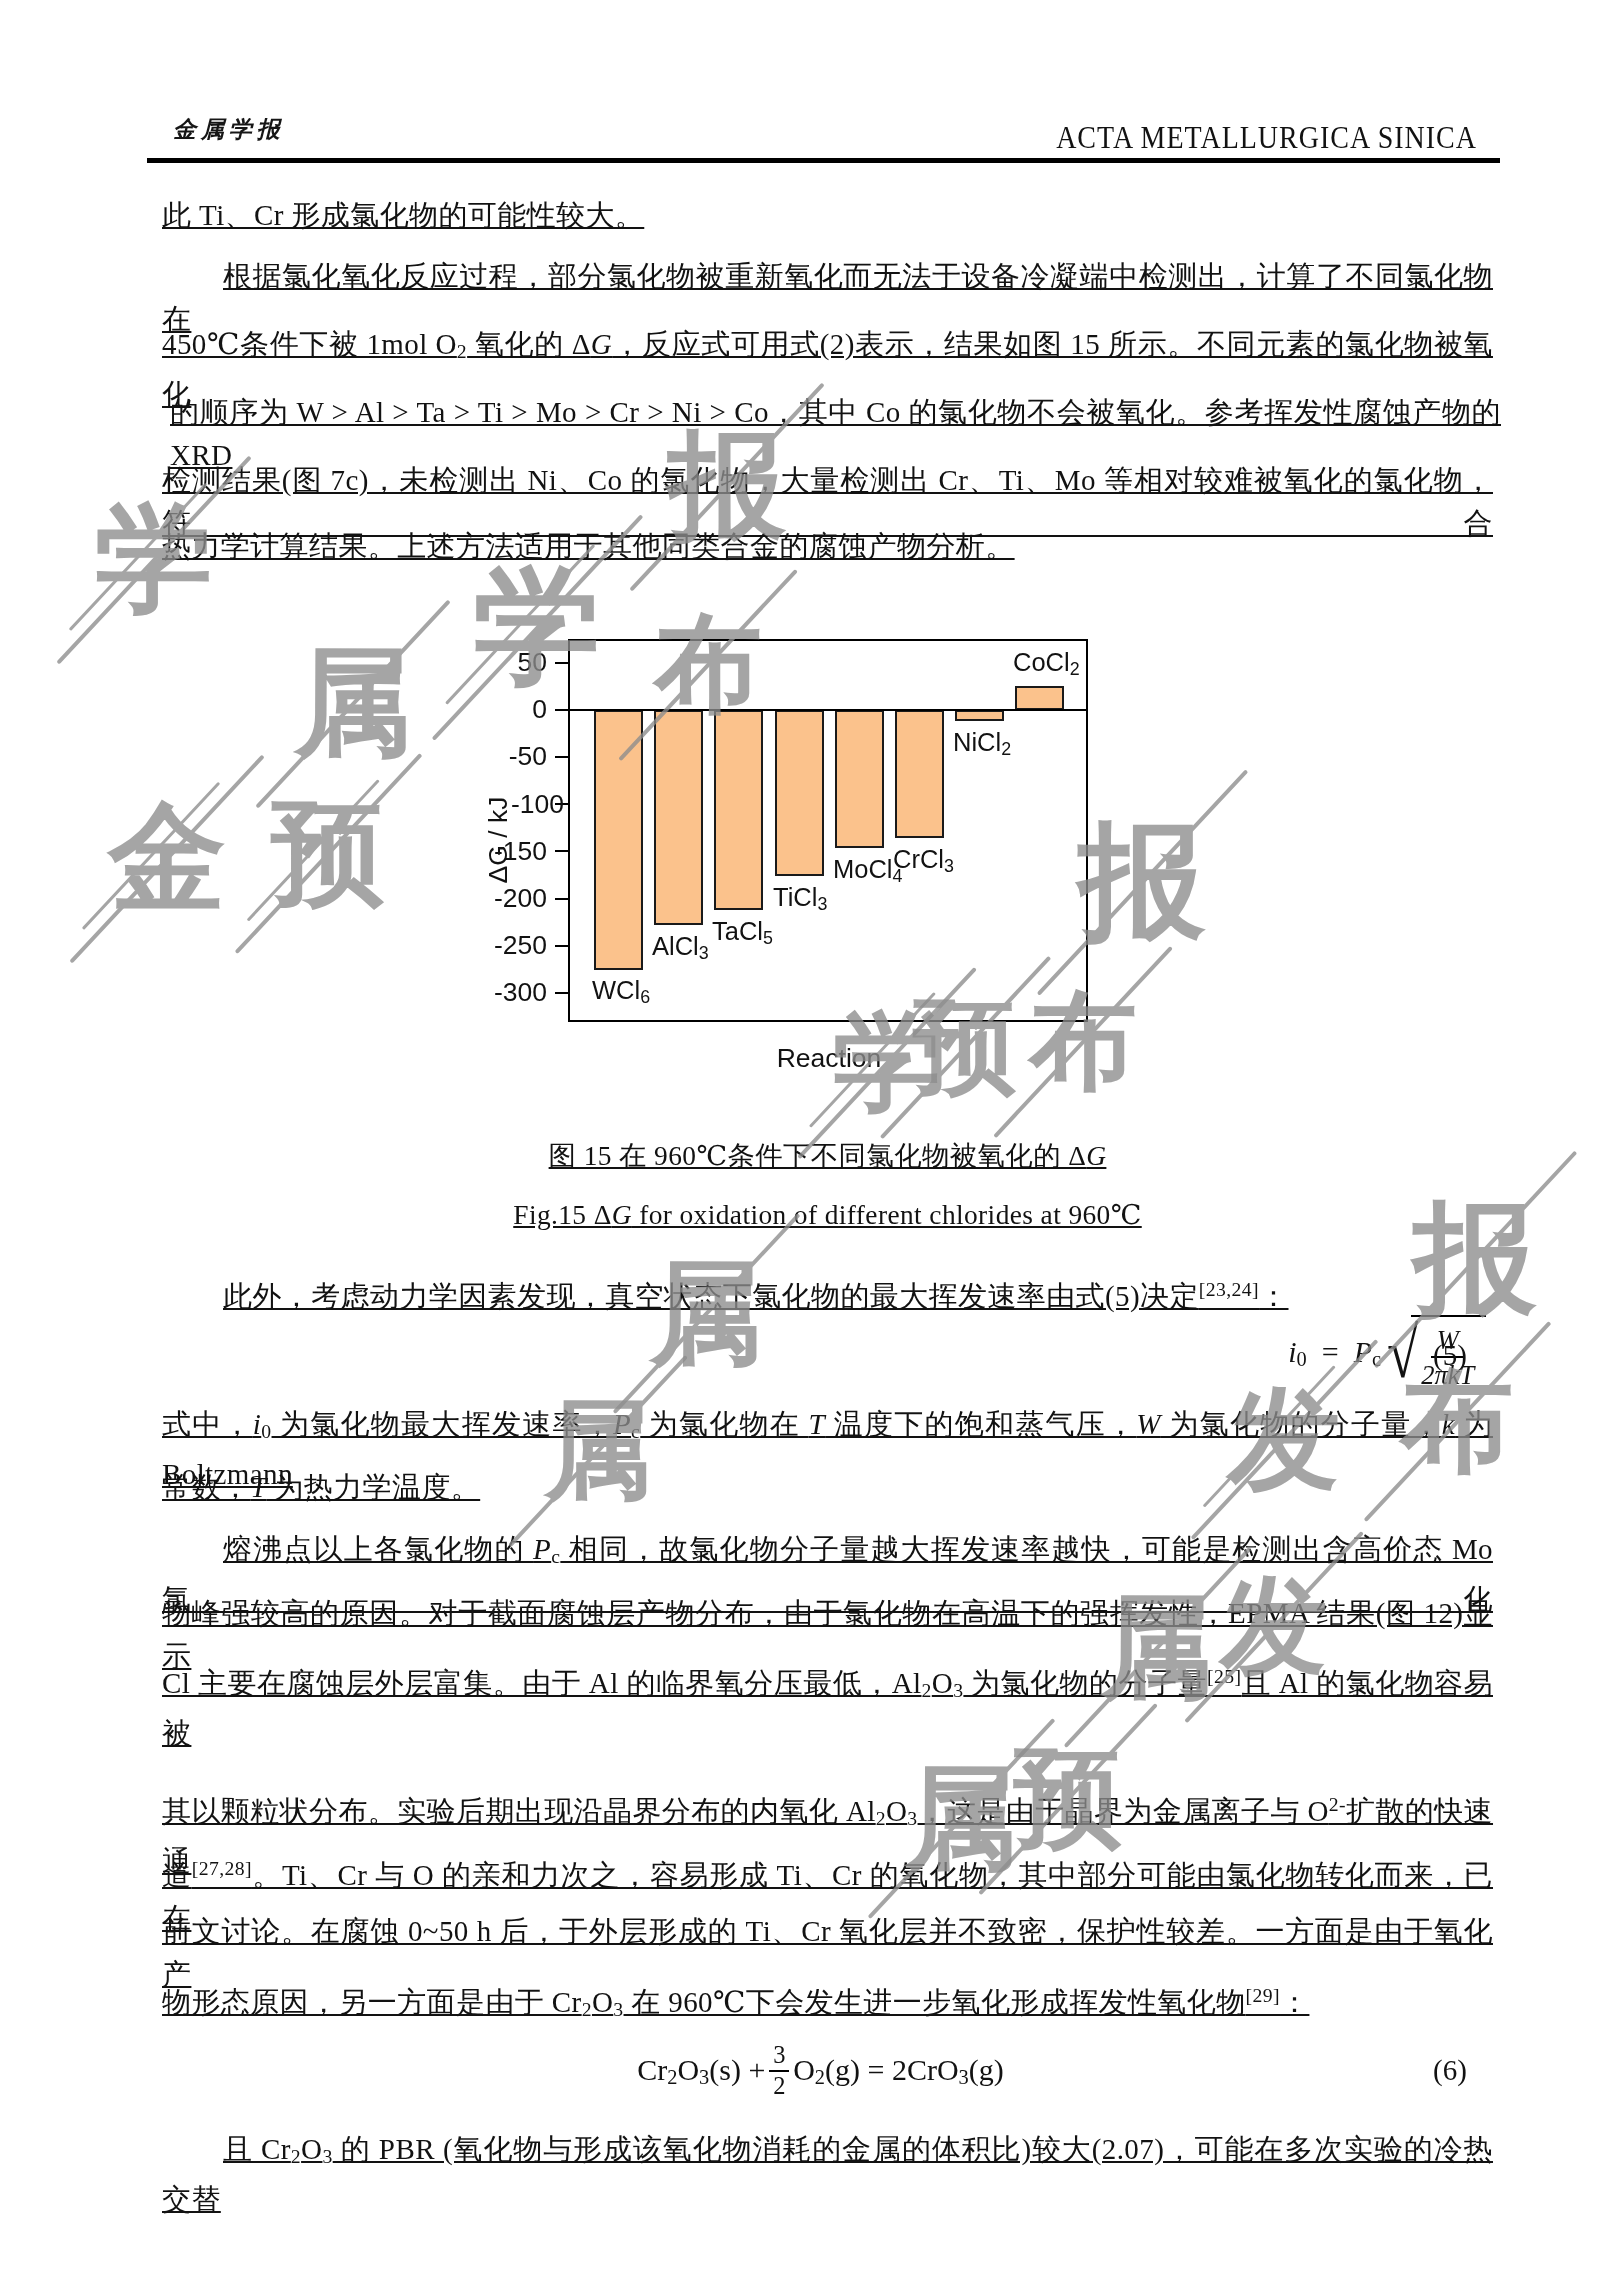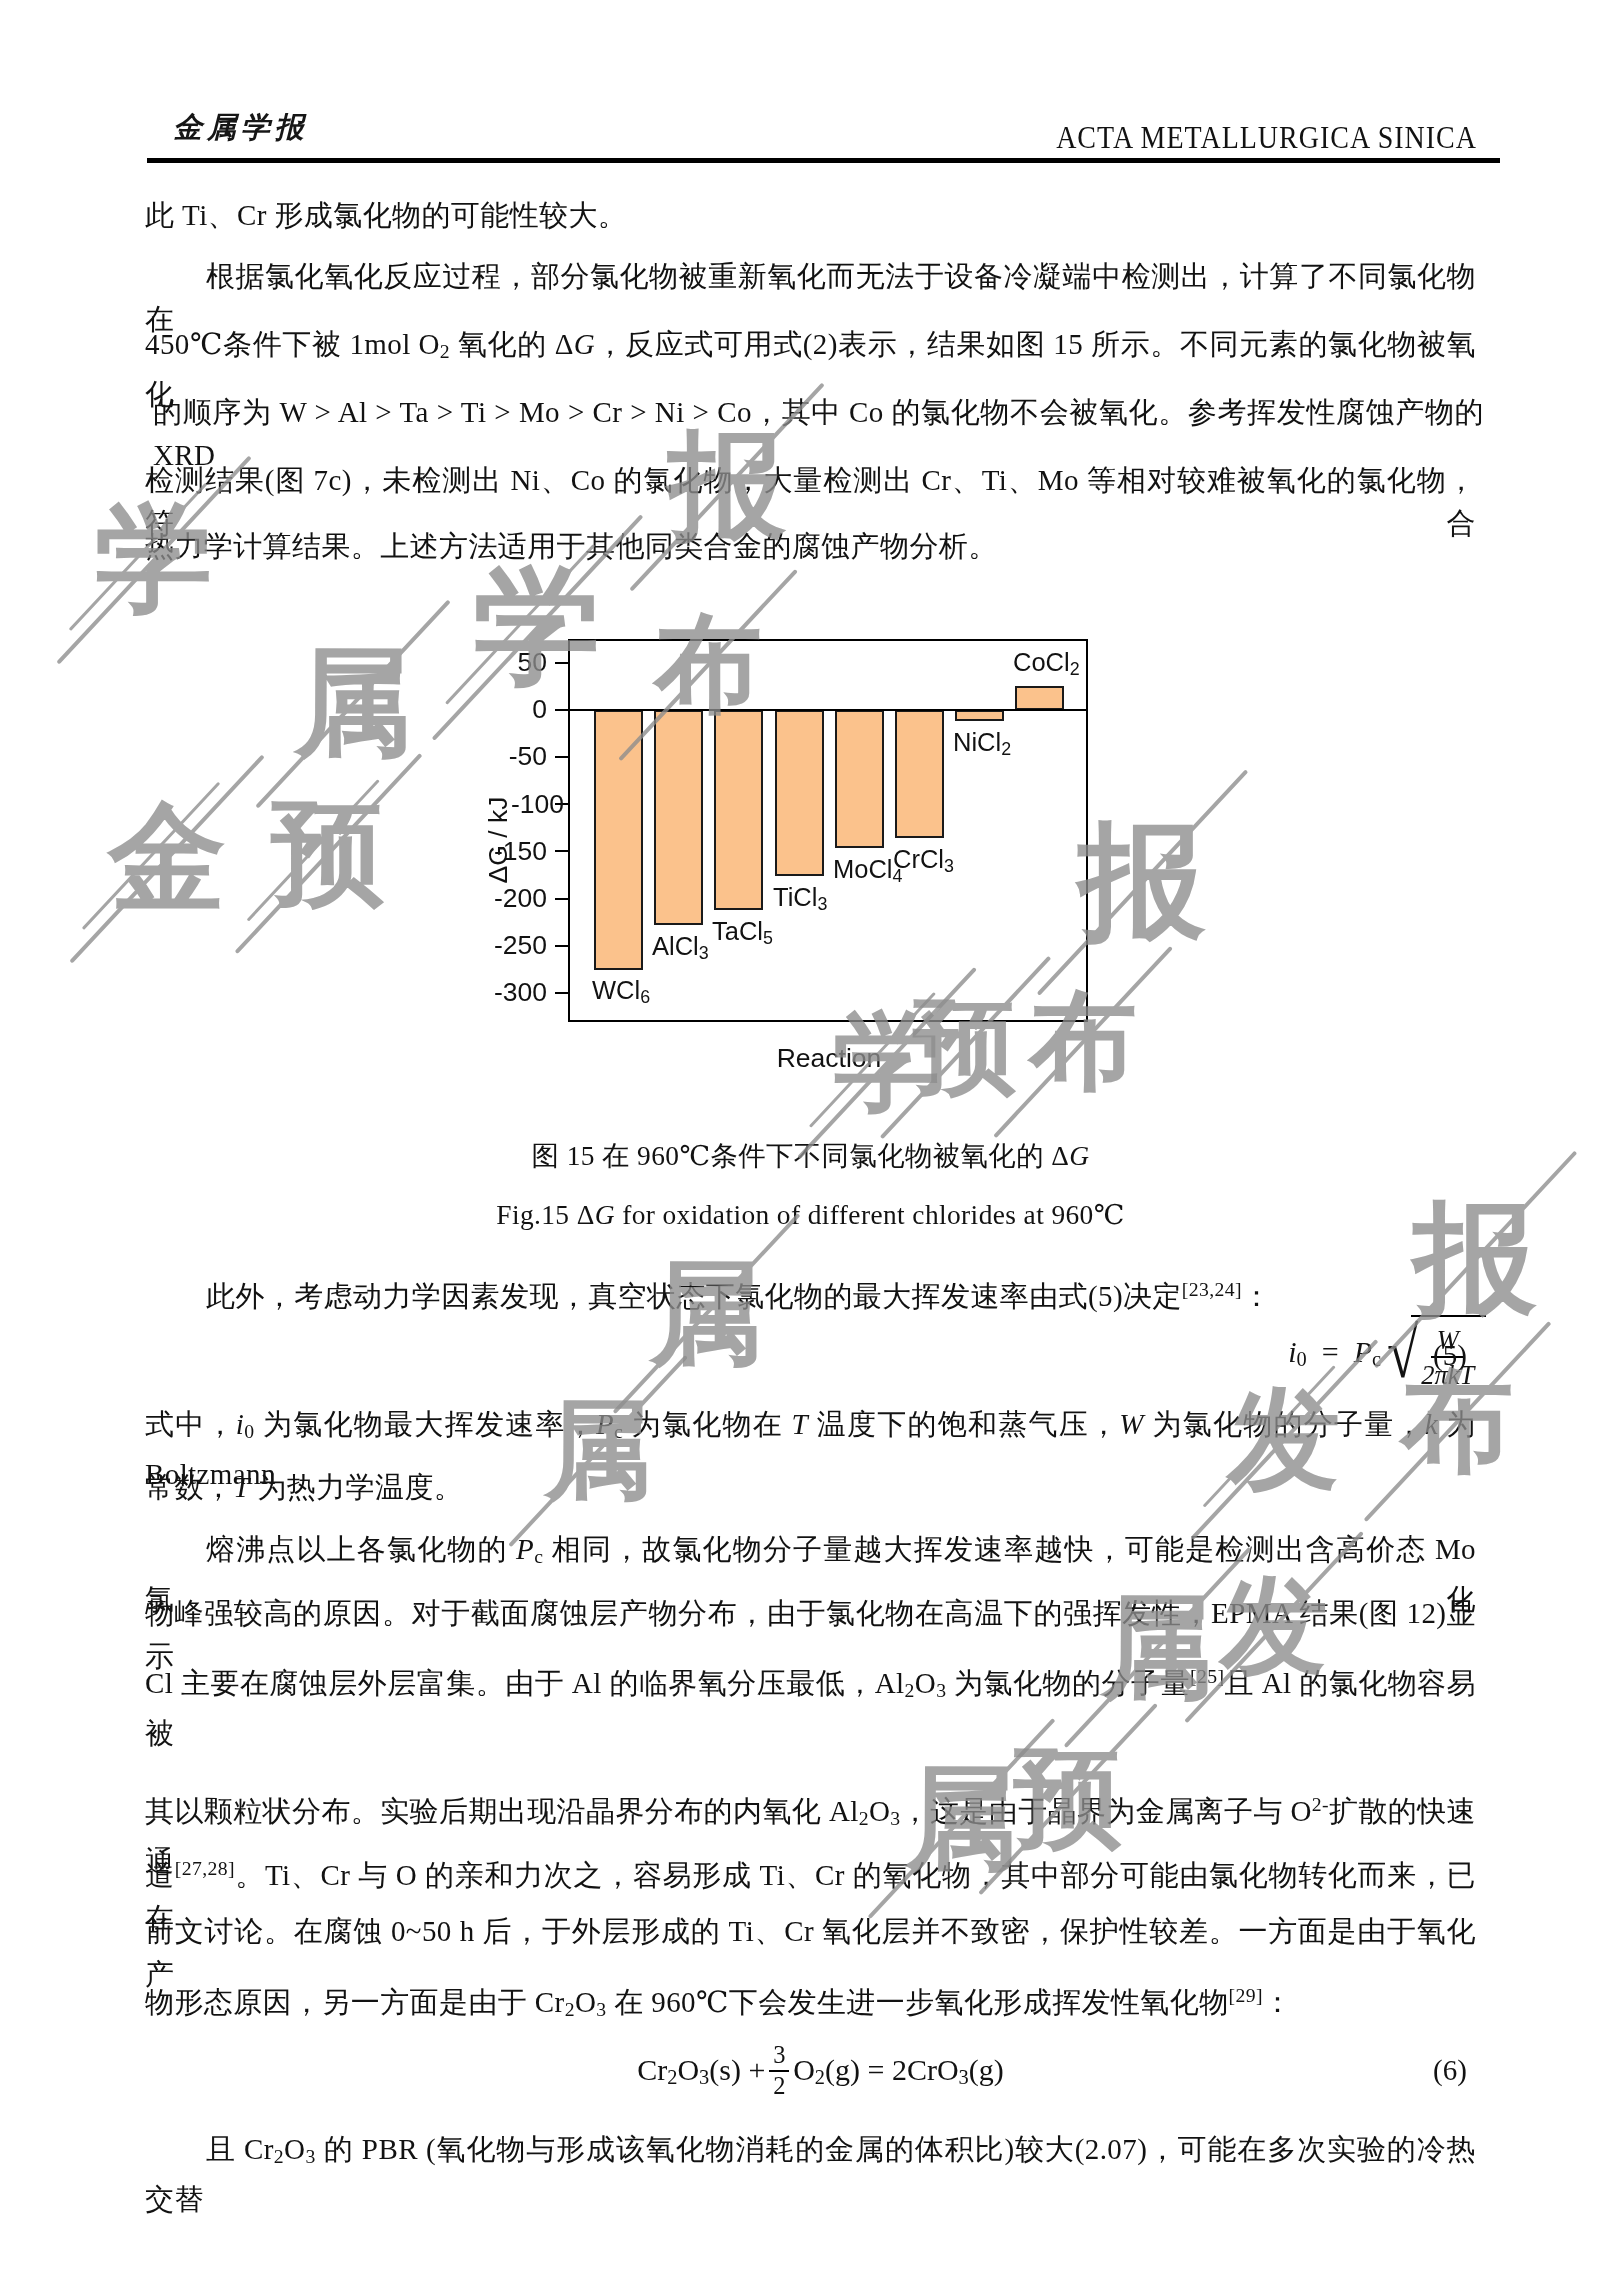--- a/index.html
+++ b/index.html
@@ -1,27 +1,27 @@
 <!DOCTYPE html>
 <html><head>
 <meta charset="utf-8">
 <style>
   html,body{margin:0;padding:0;background:#e8e8e8;}
   .page{position:relative;width:1621px;height:2293px;background:#ffffff;margin:0 auto;
         font-family:"Liberation Serif","DejaVu Serif",serif;color:#121212;overflow:hidden;}
   
-  .logo{position:absolute;left:173px;top:108px;font-size:29px;font-weight:bold;font-style:italic;
+  .logo{position:absolute;left:173px;top:114px;font-size:23px;font-weight:bold;font-style:italic;
         letter-spacing:4.9px;color:#161616;}
   .journal{position:absolute;right:144px;top:120px;font-size:28px;letter-spacing:1px;
         transform:scaleY(1.12);transform-origin:top;}
   .rule{position:absolute;left:147px;top:158px;width:1353px;height:4.9px;background:#000;}
   
   #text-layer{position:absolute;inset:0;z-index:2;}
-  .tl{position:absolute;left:145px;width:1331px;font-size:29px;line-height:43px;
-      text-align:justify;text-align-last:justify;letter-spacing:0.4px;}
+  .tl{position:absolute;left:162px;width:1331px;font-size:29px;line-height:43px;
+      text-align:justify;text-align-last:justify;letter-spacing:0.4px;text-decoration:underline;}
   .tl.end{text-align-last:left;}
   .tl.ind{text-indent:61px;}
   .tl.center{text-align:center;text-align-last:center;font-size:27.4px;}
   .tl sub,.eqrow sub{font-size:.68em;vertical-align:-.22em;}
   .tl sup{font-size:.68em;vertical-align:.5em;}
   .tl i,.eqrow i{font-family:"Liberation Serif",serif;}
   
   .eq{position:absolute;left:155px;width:1331px;text-align:center;z-index:2;}
   .eqrow{display:inline-flex;align-items:center;font-size:30px;}
   .eqnum{position:absolute;font-size:29px;z-index:2;}

